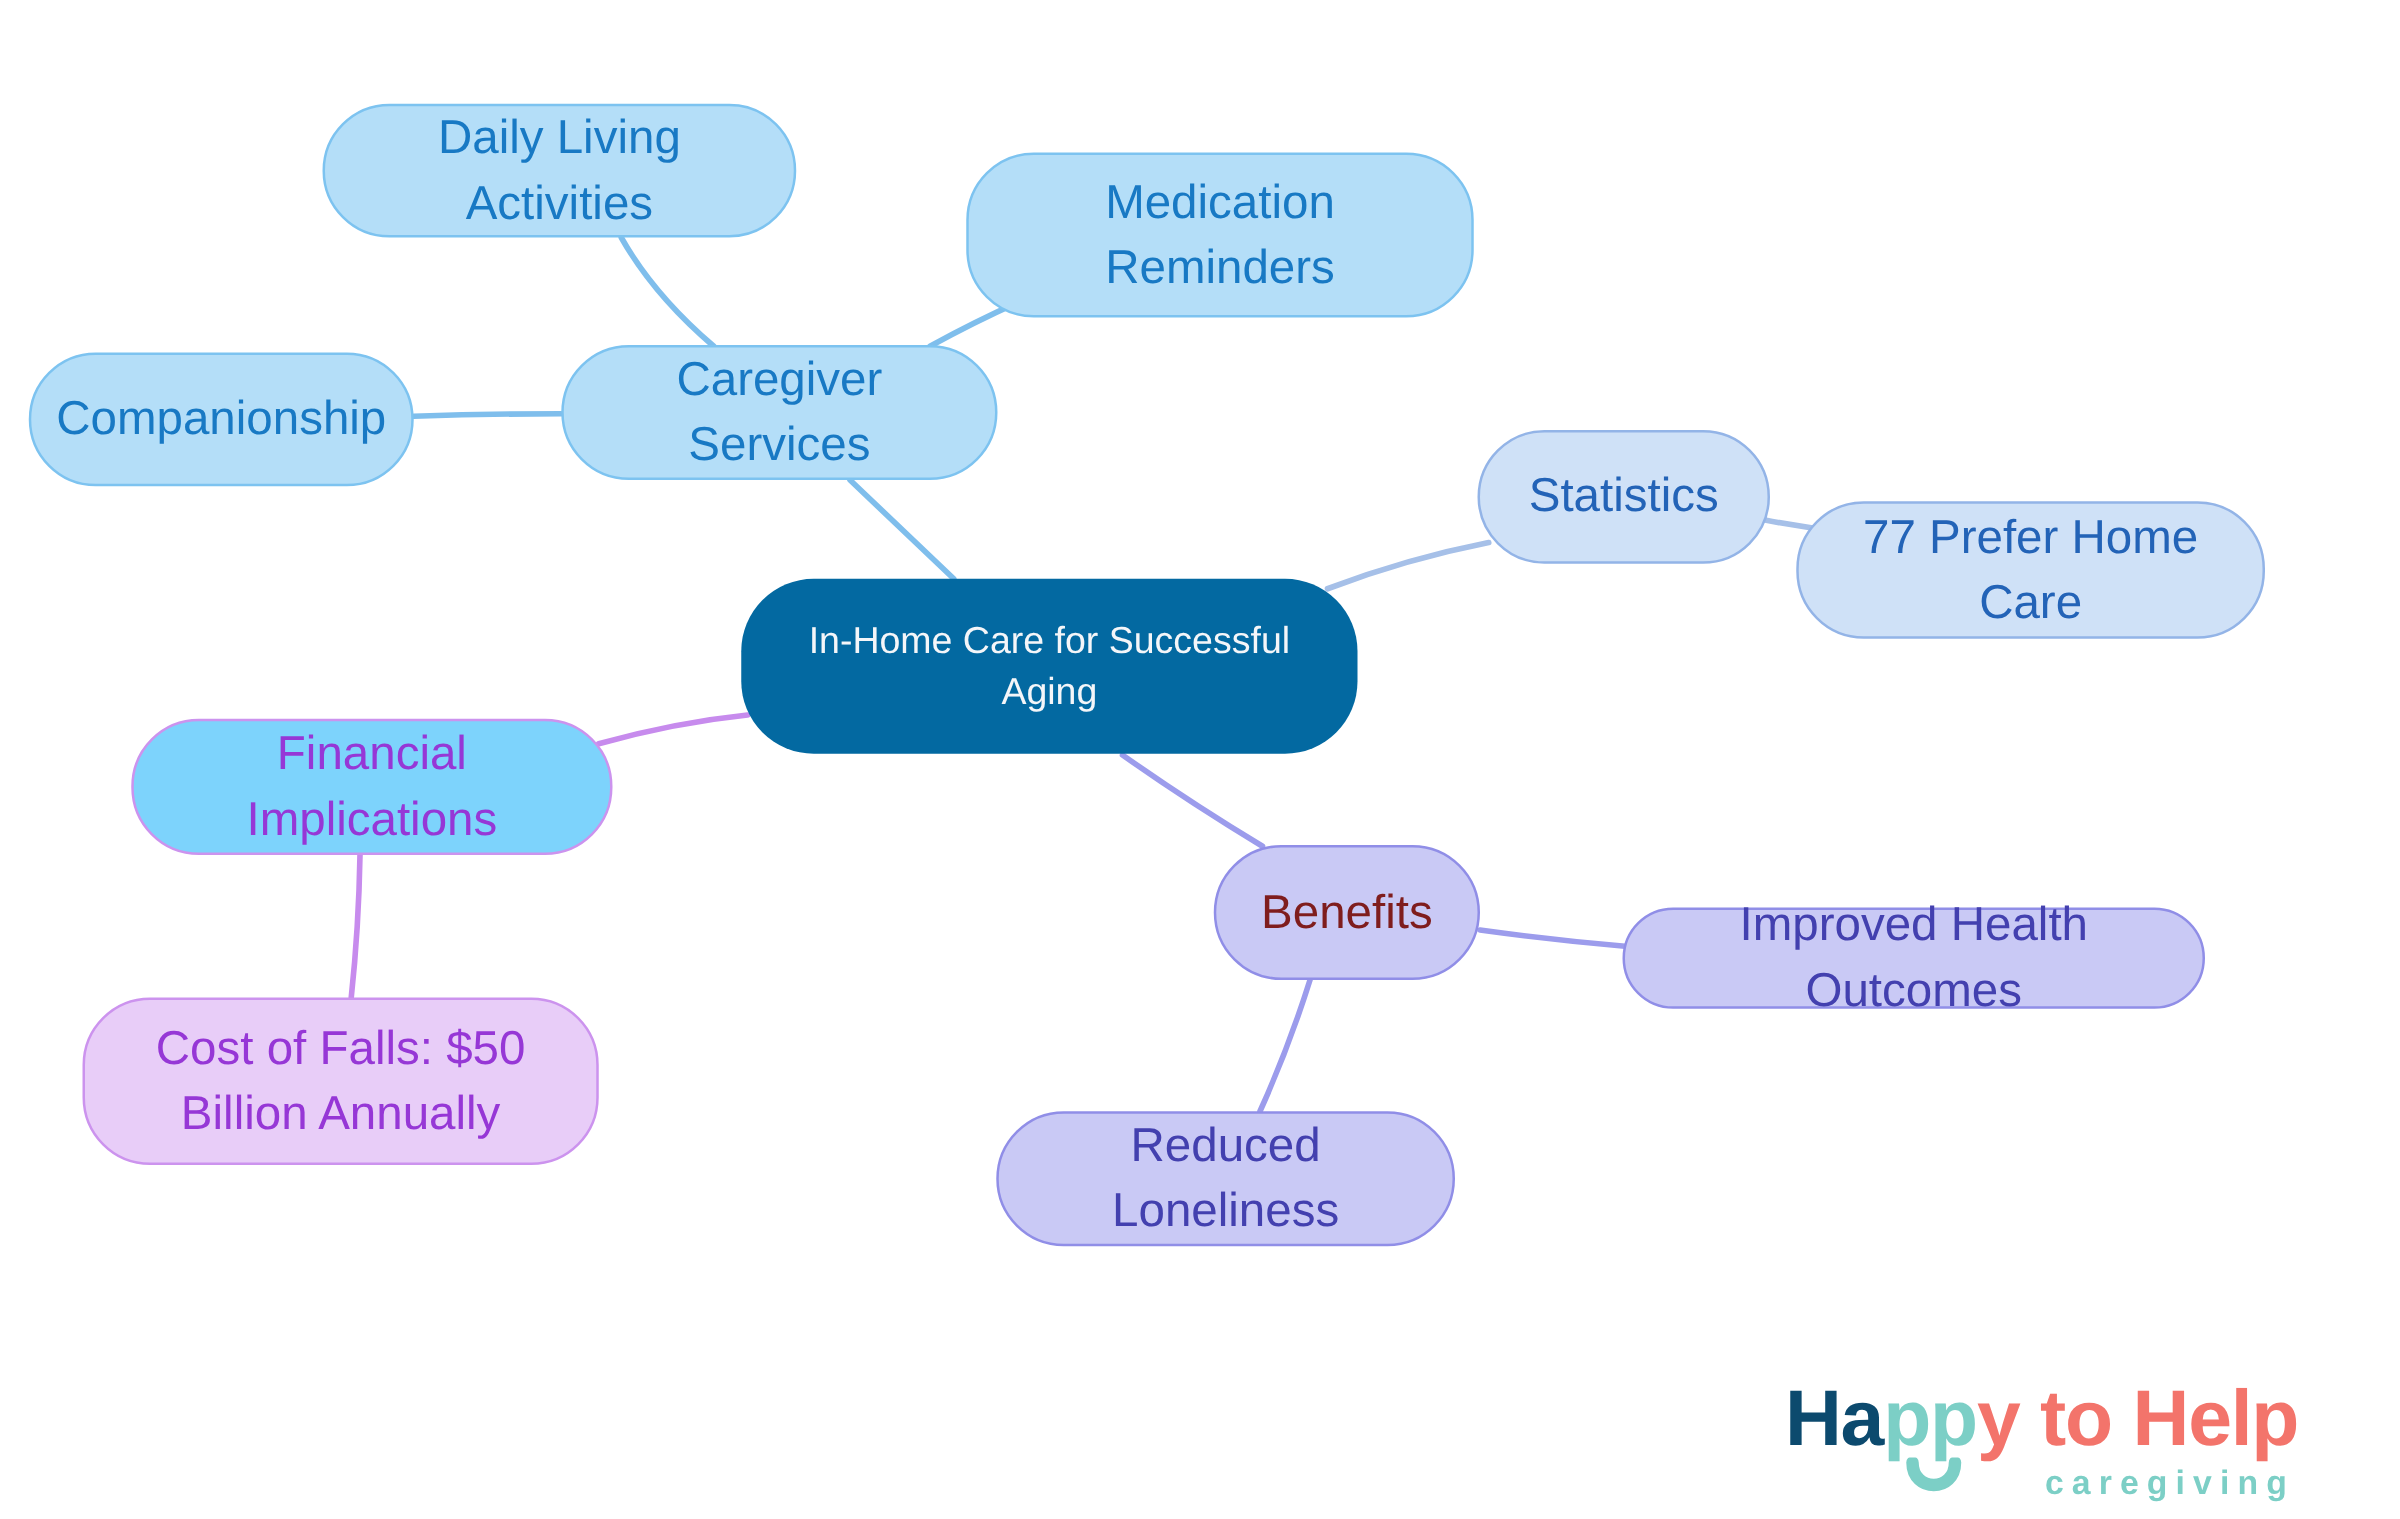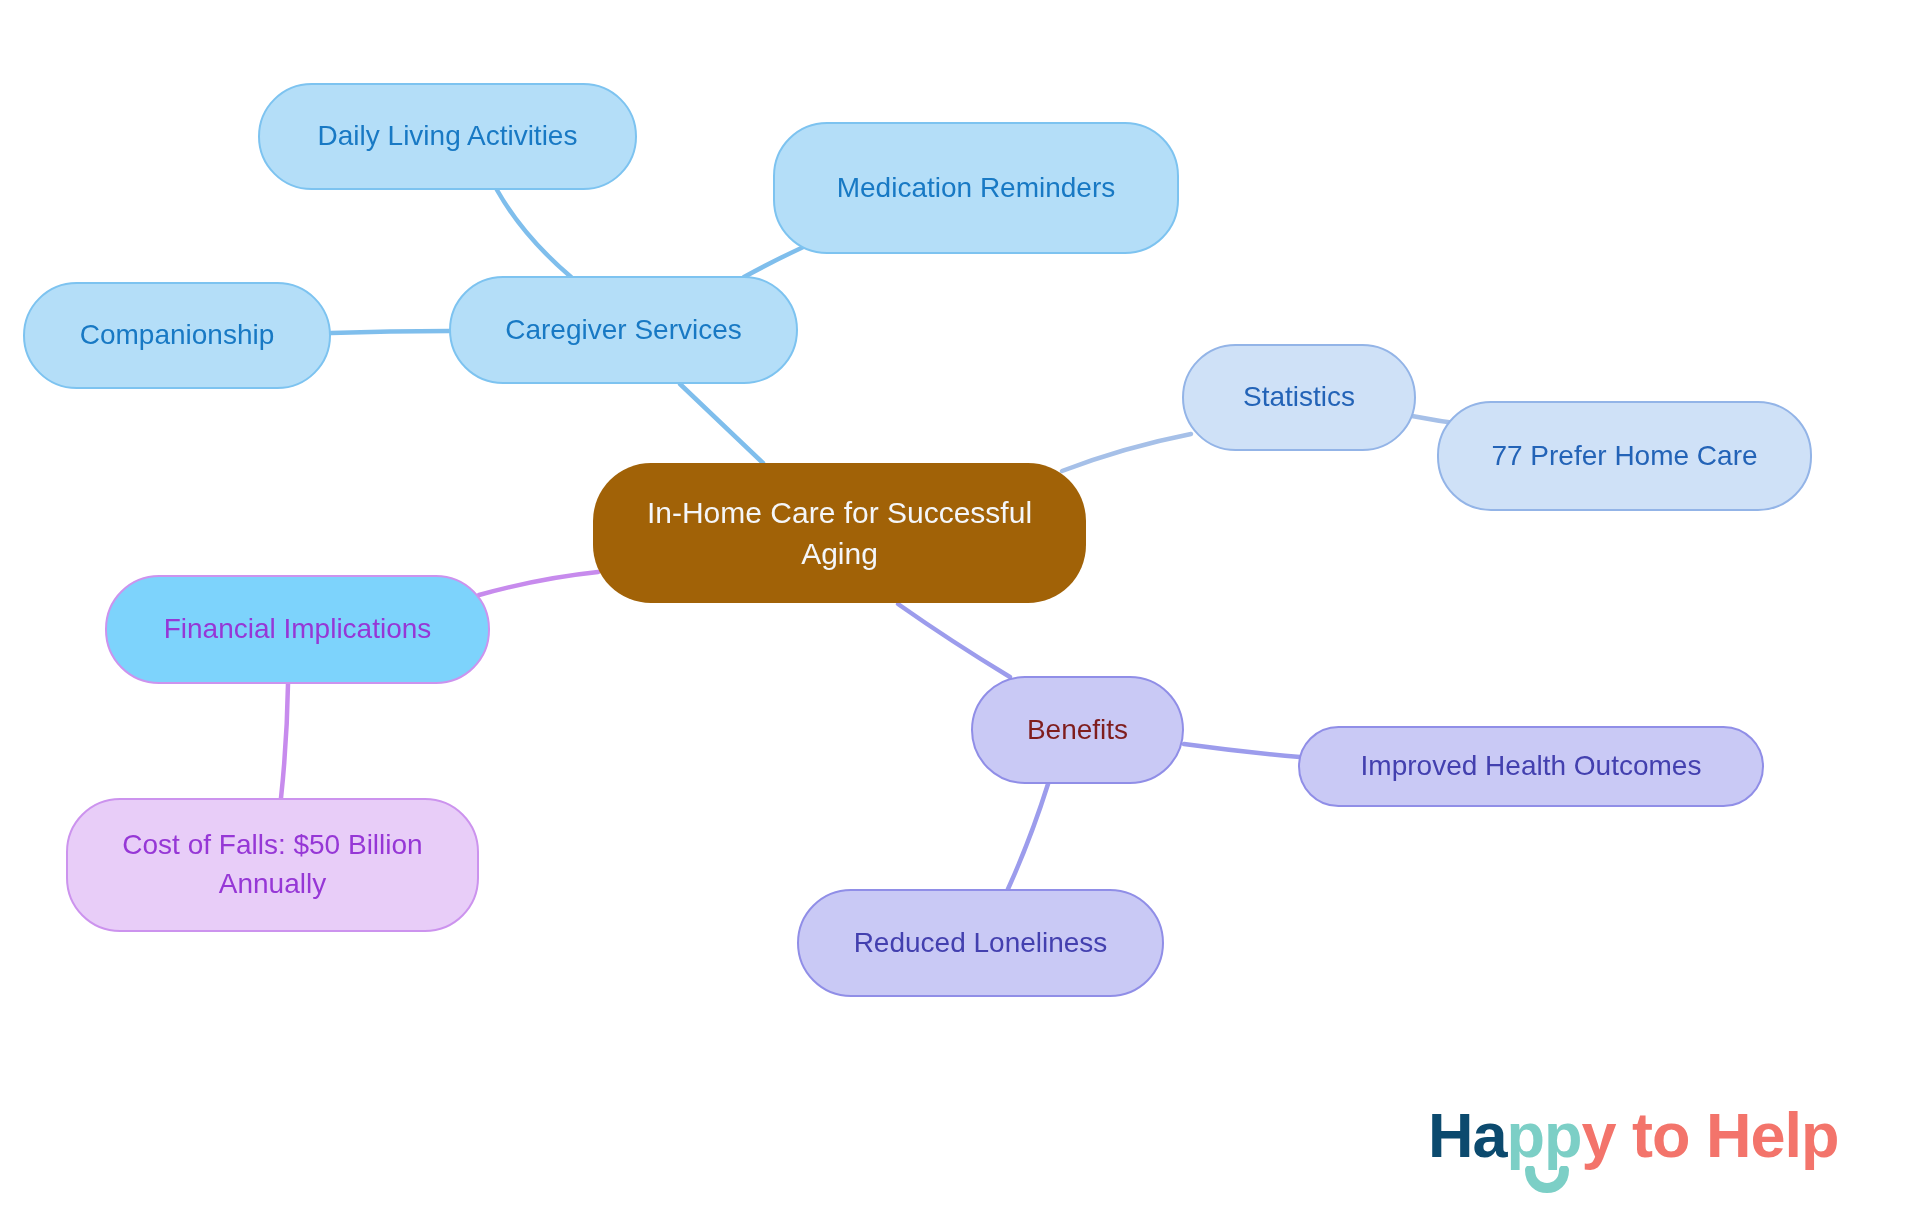--- a/index.html
+++ b/index.html
@@ -6,21 +6,21 @@
   #canvas{
     position:relative;width:1920px;height:1215px;background:#ffffff;
     overflow:hidden;font-family:"Liberation Sans",sans-serif;
   }
   #edges{position:absolute;left:0;top:0;width:1920px;height:1215px;}
   #edges path{fill:none;stroke-width:4.5px;stroke-linecap:round;}
   .node{
     position:absolute;box-sizing:border-box;
     display:flex;align-items:center;justify-content:center;
     text-align:center;border:2.5px solid;border-radius:54px;
-    font-size:28px;line-height:1.38;padding:0 26px;
+    font-size:38px;line-height:1.38;padding:0 26px;
     font-family:"Liberation Sans",sans-serif;
   }
   .node.root{border:none;border-radius:58px;font-size:30px;padding:0 46px;}
   
   .logo{position:absolute;left:1428px;top:1104px;width:450px;}
   .logo-word{font-weight:bold;font-size:63px;line-height:1;letter-spacing:-1px;white-space:nowrap;}
   .logo-smile{position:absolute;left:95px;top:62px;}
   .logo-tagline{
     font-weight:bold;font-size:27px;letter-spacing:6.5px;
     text-align:right;padding-right:42px;margin-top:4px;
@@ -38,33 +38,34 @@
       <path d="M 1062 471 Q 1125 447 1191 434" stroke="#A6C0E8"></path>
       <path d="M 1412 416 Q 1468 427 1524 429" stroke="#A6C0E8"></path>
       <path d="M 898 604 Q 952 642 1010 677" stroke="#9C9CEC"></path>
       <path d="M 1184 744 Q 1242 752 1300 757" stroke="#9C9CEC"></path>
       <path d="M 1048 784 Q 1031 838 1008 889" stroke="#9C9CEC"></path>
       <path d="M 598 572 Q 540 578 479 595" stroke="#C78BED"></path>
       <path d="M 288 684 Q 287 742 281 798" stroke="#C78BED"></path>
     </svg>
 
   <div id="nodes">
-      <div class="node root" style="left: 593px; top: 463px; width: 493px; height: 140px; background: #a16207; border-color: rgb(23, 26, 33); color: rgb(244, 246, 249);">In-Home Care for Successful Aging</div>
+      <div class="node root" style="left: 593px; top: 463px; width: 493px; height: 140px; background: #0369a1; border-color: rgb(23, 26, 33); color: rgb(244, 246, 249);">In-Home Care for Successful Aging</div>
       <div class="node" style="left: 449px; top: 276px; width: 349px; height: 108px; background: rgb(180, 222, 248); border-color: rgb(125, 195, 240); color: rgb(24, 121, 196);">Caregiver Services</div>
       <div class="node" style="left: 258px; top: 83px; width: 379px; height: 107px; background: rgb(180, 222, 248); border-color: rgb(125, 195, 240); color: rgb(24, 121, 196);">Daily Living Activities</div>
       <div class="node" style="left: 773px; top: 122px; width: 406px; height: 132px; background: rgb(180, 222, 248); border-color: rgb(125, 195, 240); color: rgb(24, 121, 196);">Medication Reminders</div>
       <div class="node" style="left: 23px; top: 282px; width: 308px; height: 107px; background: rgb(180, 222, 248); border-color: rgb(125, 195, 240); color: rgb(24, 121, 196);">Companionship</div>
       <div class="node" style="left: 1182px; top: 344px; width: 234px; height: 107px; background: rgb(207, 225, 247); border-color: rgb(147, 180, 231); color: rgb(35, 99, 183);">Statistics</div>
       <div class="node" style="left: 1437px; top: 401px; width: 375px; height: 110px; background: rgb(207, 225, 247); border-color: rgb(147, 180, 231); color: rgb(35, 99, 183);">77 Prefer Home Care</div>
       <div class="node" style="left: 971px; top: 676px; width: 213px; height: 108px; background: rgb(201, 201, 245); border-color: rgb(144, 142, 231); color: #7f1d1d;">Benefits</div>
       <div class="node" style="left: 1298px; top: 726px; width: 466px; height: 81px; background: rgb(201, 201, 245); border-color: rgb(144, 142, 231); color: rgb(67, 64, 175);">Improved Health Outcomes</div>
       <div class="node" style="left: 797px; top: 889px; width: 367px; height: 108px; background: rgb(201, 201, 245); border-color: rgb(144, 142, 231); color: rgb(67, 64, 175);">Reduced Loneliness</div>
       <div class="node" style="left: 105px; top: 575px; width: 385px; height: 109px; background: #7dd3fc; border-color: rgb(204, 147, 238); color: rgb(150, 55, 214);">Financial Implications</div>
       <div class="node" style="left: 66px; top: 798px; width: 413px; height: 134px; background: rgb(232, 205, 248); border-color: rgb(204, 147, 238); color: rgb(150, 55, 214);">Cost of Falls: $50 Billion Annually</div>
     </div>
 
   <div class="logo">
     <div class="logo-word"><span class="coral" style="color: #0c4a6e;">Ha</span><span class="teal" style="color: rgb(124, 207, 198); text-align: right;">pp</span><span class="coral" style="color: rgb(243, 116, 107);">y to Help</span></div>
     <svg class="logo-smile" width="48" height="34" viewBox="0 0 48 34">
       <path class="smile-path" d="M 7 4 C 7 28, 41 28, 41 4" fill="none" stroke-width="10" stroke-linecap="round" stroke="#7CCFC6"></path>
     </svg>
+    <div class="logo-tagline teal" style="color: rgb(124, 207, 198);">caregiving</div>
   </div>
 </div>
 
 </body></html>

